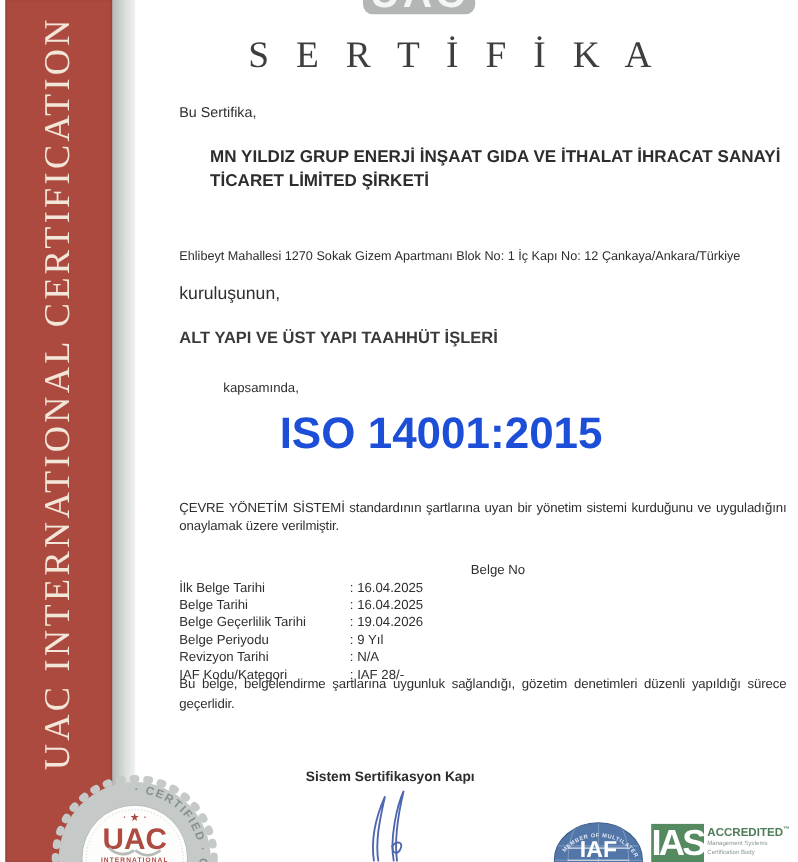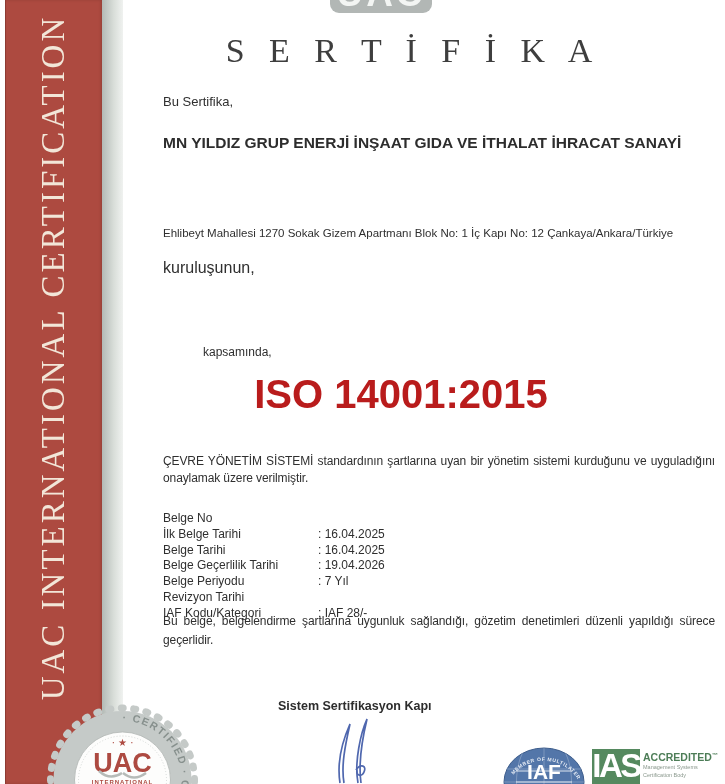--- a/index.html
+++ b/index.html
@@ -43,40 +43,40 @@
     position:absolute;left:163px;width:552px;top:32px;
     font-family:"Liberation Serif", serif;
     font-size:34px;letter-spacing:8px;color:#3e3e3e;text-align:center;
     transform:translateX(-26px);white-space:nowrap;
   }
   .intro{position:absolute;left:163px;top:94px;font-size:13px;}
   .company{
     position:absolute;left:163px;top:132px;width:560px;
     font-size:15.5px;font-weight:bold;color:#2d2d2d;line-height:1.45;
   }
-  .company span{display:block;}
+  .company span{display:block;margin-left:28px;}
   .address{position:absolute;left:163px;top:211px;width:560px;font-size:11.5px;margin-top:16px;}
   .kurulus{position:absolute;left:163px;top:259px;font-size:16px;}
   .scope{
     position:absolute;left:163px;top:299px;width:560px;
     font-size:15px;font-weight:bold;color:#3a3a3a;
   }
   .kapsam{position:absolute;left:163px;top:345px;font-size:12px;padding-left:40px;}
   .standard{
     position:absolute;left:163px;top:372px;width:552px;text-align:center;
-    font-size:40px;font-weight:bold;color:#b91c1c;
+    font-size:40px;font-weight:bold;color:#1d4ed8;
     transform:translateX(-38px);letter-spacing:0px;
   }
   .statement{
     position:absolute;left:163px;top:453px;width:552px;
     font-size:12px;line-height:1.45;text-align:justify;letter-spacing:-.1px;
   }
   
   .details{position:absolute;left:163px;top:511px;width:420px;font-size:12px;}
-  .detail-row{display:flex;line-height:15.8px;}
+  .detail-row{display:flex;line-height:15.8px;justify-content:flex-end;}
   .detail-label{width:155px;flex:0 0 155px;}
   .detail-value{flex:1;}
   
   .validity{
     position:absolute;left:163px;top:612px;width:552px;
     font-size:12px;line-height:1.55;text-align:justify;letter-spacing:-.1px;
   }
   .approval{
     position:absolute;left:278px;top:699px;
     font-size:12.5px;font-weight:bold;color:#2d2d2d;
@@ -108,24 +108,26 @@
 
   <div class="top-logo">
     <span>UAC</span>
   </div>
 
   <div class="title">S E R T İ F İ K A</div>
   <div class="intro">Bu Sertifika,</div>
 
   <div class="company">
     <span>MN YILDIZ GRUP ENERJİ İNŞAAT GIDA VE İTHALAT İHRACAT SANAYİ</span>
+    <span>TİCARET LİMİTED ŞİRKETİ</span>
   </div>
 
   <div class="address">Ehlibeyt Mahallesi 1270 Sokak Gizem Apartmanı Blok No: 1 İç Kapı No: 12 Çankaya/Ankara/Türkiye</div>
   <div class="kurulus">kuruluşunun,</div>
+  <div class="scope">ALT YAPI VE ÜST YAPI TAAHHÜT İŞLERİ</div>
   <div class="kapsam">kapsamında,</div>
   <div class="standard">ISO 14001:2015</div>
   <div class="statement">ÇEVRE YÖNETİM SİSTEMİ standardının şartlarına uyan bir yönetim sistemi kurduğunu ve uyguladığını onaylamak üzere verilmiştir.</div>
 
   <div class="details">
     <div class="detail-row">
       <span class="detail-label">Belge No</span>
     </div>
     <div class="detail-row">
       <span class="detail-label">İlk Belge Tarihi</span>
@@ -134,24 +136,25 @@
     <div class="detail-row">
       <span class="detail-label">Belge Tarihi</span>
       <span class="detail-value">: 16.04.2025</span>
     </div>
     <div class="detail-row">
       <span class="detail-label">Belge Geçerlilik Tarihi</span>
       <span class="detail-value">: 19.04.2026</span>
     </div>
     <div class="detail-row">
       <span class="detail-label">Belge Periyodu</span>
-      <span class="detail-value">: 7 Yıl</span>
+      <span class="detail-value">: 9 Yıl</span>
     </div>
     <div class="detail-row">
       <span class="detail-label">Revizyon Tarihi</span>
+      <span class="detail-value">: N/A</span>
     </div>
     <div class="detail-row">
       <span class="detail-label">IAF Kodu/Kategori</span>
       <span class="detail-value">: IAF 28/-</span>
     </div>
   </div>
 
   <div class="validity">Bu belge, belgelendirme şartlarına uygunluk sağlandığı, gözetim denetimleri düzenli yapıldığı sürece geçerlidir.</div>
   <div class="approval">Sistem Sertifikasyon Kapı</div>
 

